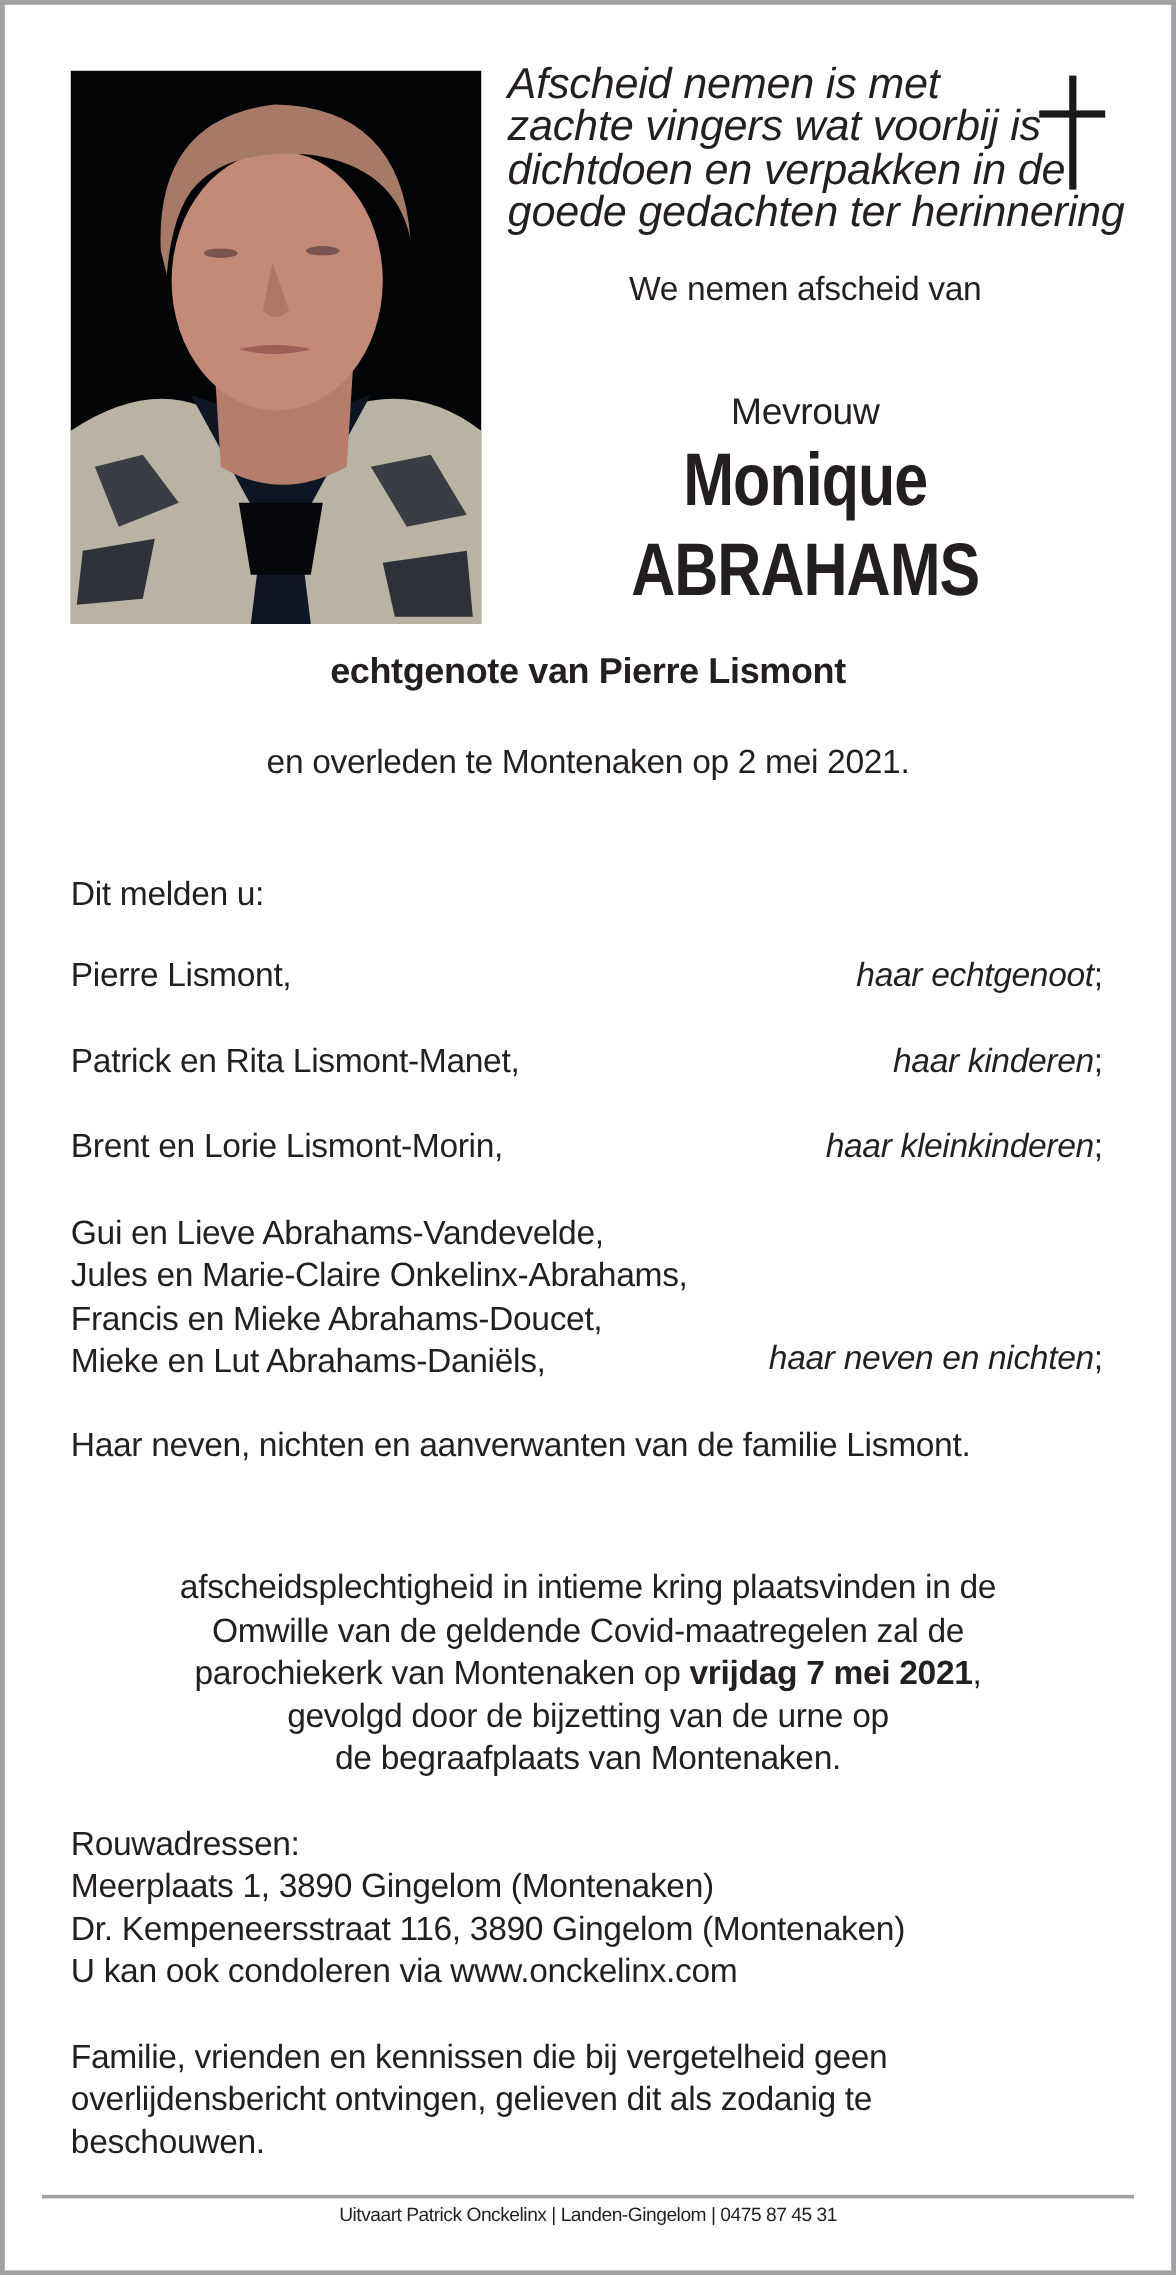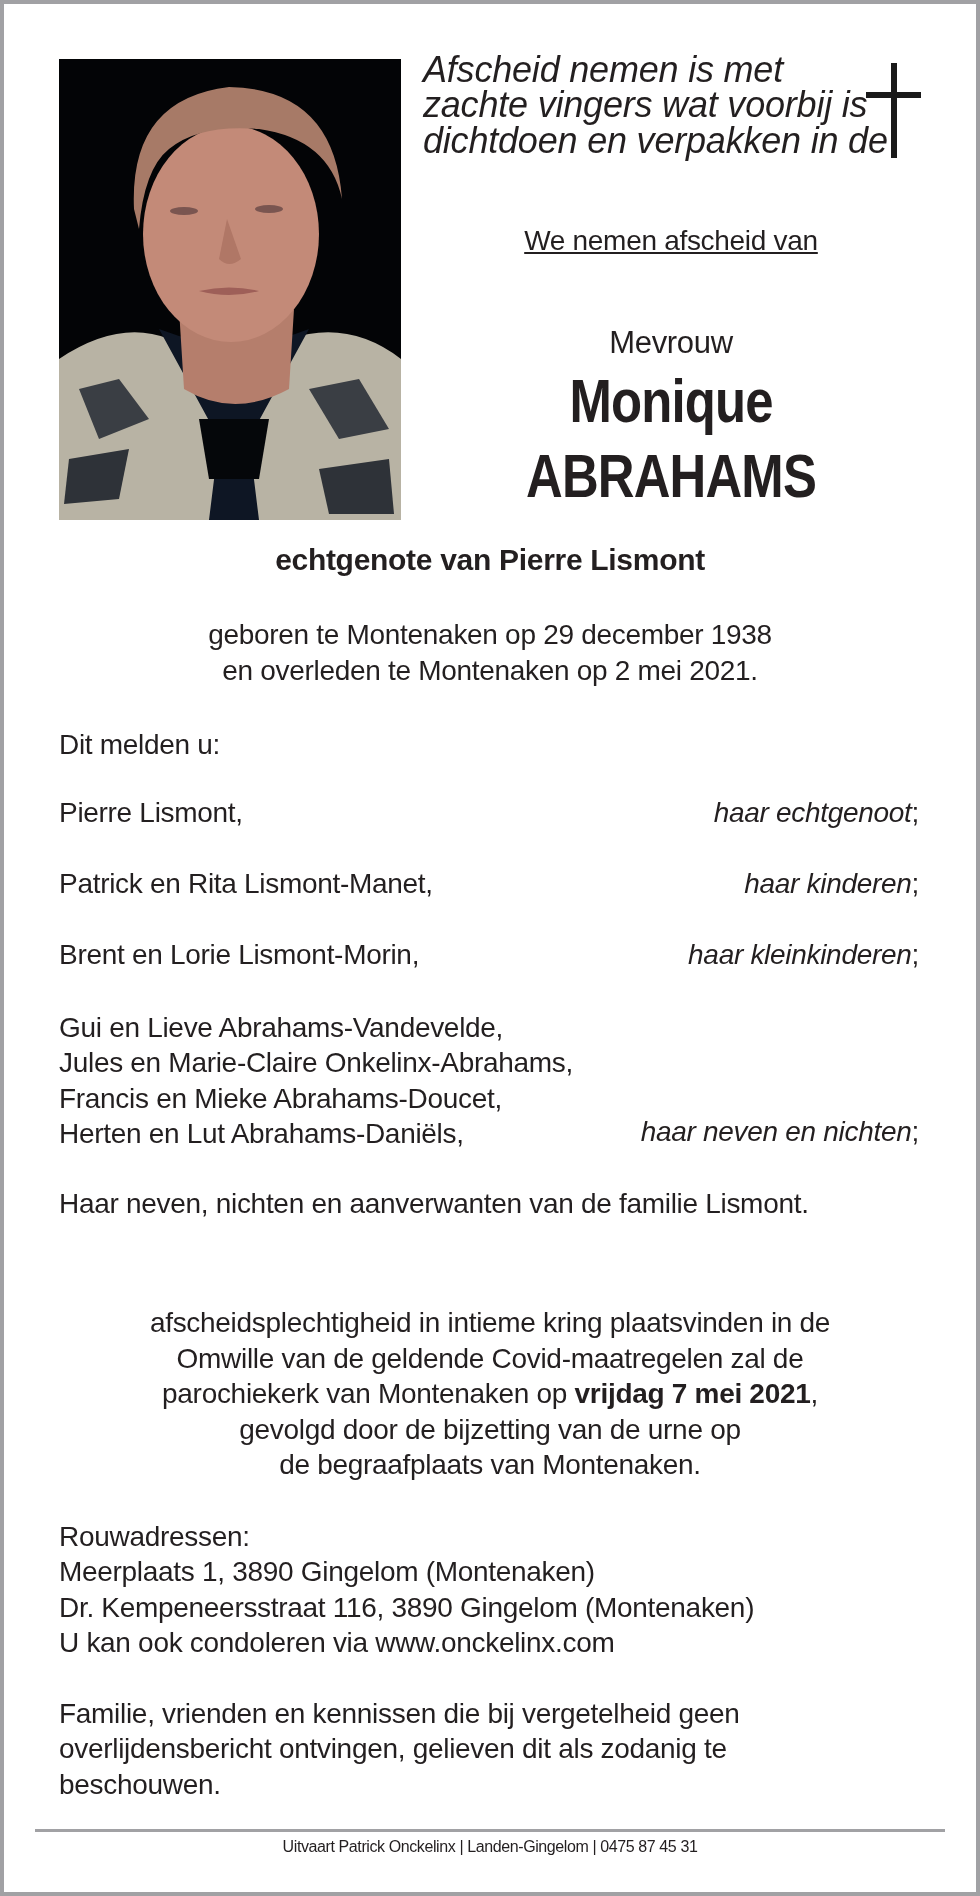--- a/index.html
+++ b/index.html
@@ -67,36 +67,36 @@
 
 <div>
   <div class="cross-v"></div>
   <div class="cross-h"></div>
 </div>
 
 <div class="poem">
   <div>Afscheid nemen is met</div>
   <div>zachte vingers wat voorbij is</div>
   <div>dichtdoen en verpakken in de</div>
+  <div>goede gedachten ter herinnering</div>
 </div>
 
-<div class="center-col body-txt" style="top:225px;text-decoration:underline;">We nemen afscheid van</div>
+<div class="center-col body-txt" style="top:225px;">We nemen afscheid van</div>
 <div class="center-col body-txt" style="top:306px; font-size:31px;margin-top:19px;">Mevrouw</div>
 
 <div class="center-col" style="top:365px;">
   <div class="name">Monique</div>
 </div>
 <div class="center-col" style="top:440px;">
   <div class="name">ABRAHAMS</div>
 </div>
 
 <div class="center-page" style="top:543px; font-size:30px; font-weight:bold; letter-spacing:-0.3px;">echtgenote van Pierre Lismont</div>
 
 <div class="cpara" style="top:617px;">
-  <div>geboren te Montenaken op 29 december 1938</div>
   <div>en overleden te Montenaken op 2 mei 2021.</div>
 </div>
 
 <div class="para" style="top:727px;">Dit melden u:</div>
 
 <div class="row" style="top:797px; height:36px;">
   <span class="left">Pierre Lismont,</span>
   <span class="right"><span class="it">haar echtgenoot</span><span>;</span></span>
 </div>
 <div class="row" style="top:868px; height:36px;">
@@ -104,21 +104,21 @@
   <span class="right"><span class="it">haar kinderen</span><span>;</span></span>
 </div>
 <div class="row" style="top:939px; height:36px;">
   <span class="left">Brent en Lorie Lismont-Morin,</span>
   <span class="right"><span class="it">haar kleinkinderen</span><span>;</span></span>
 </div>
 <div class="para" style="top:1010px;">
   <div>Gui en Lieve Abrahams-Vandevelde,</div>
   <div>Jules en Marie-Claire Onkelinx-Abrahams,</div>
   <div>Francis en Mieke Abrahams-Doucet,</div>
-  <div>Herten en Lut Abrahams-Daniëls,</div>
+  <div>Mieke en Lut Abrahams-Daniëls,</div>
 </div>
 <div class="row" style="top:1116px; height:36px;">
   <span class="right"><span class="it">haar neven en nichten</span><span>;</span></span>
 </div>
 
 <div class="para" style="top:1186px;">
   <div>Haar neven, nichten en aanverwanten van de familie Lismont.</div>
 </div>
 
 <div class="cpara" style="top:1305px;">

